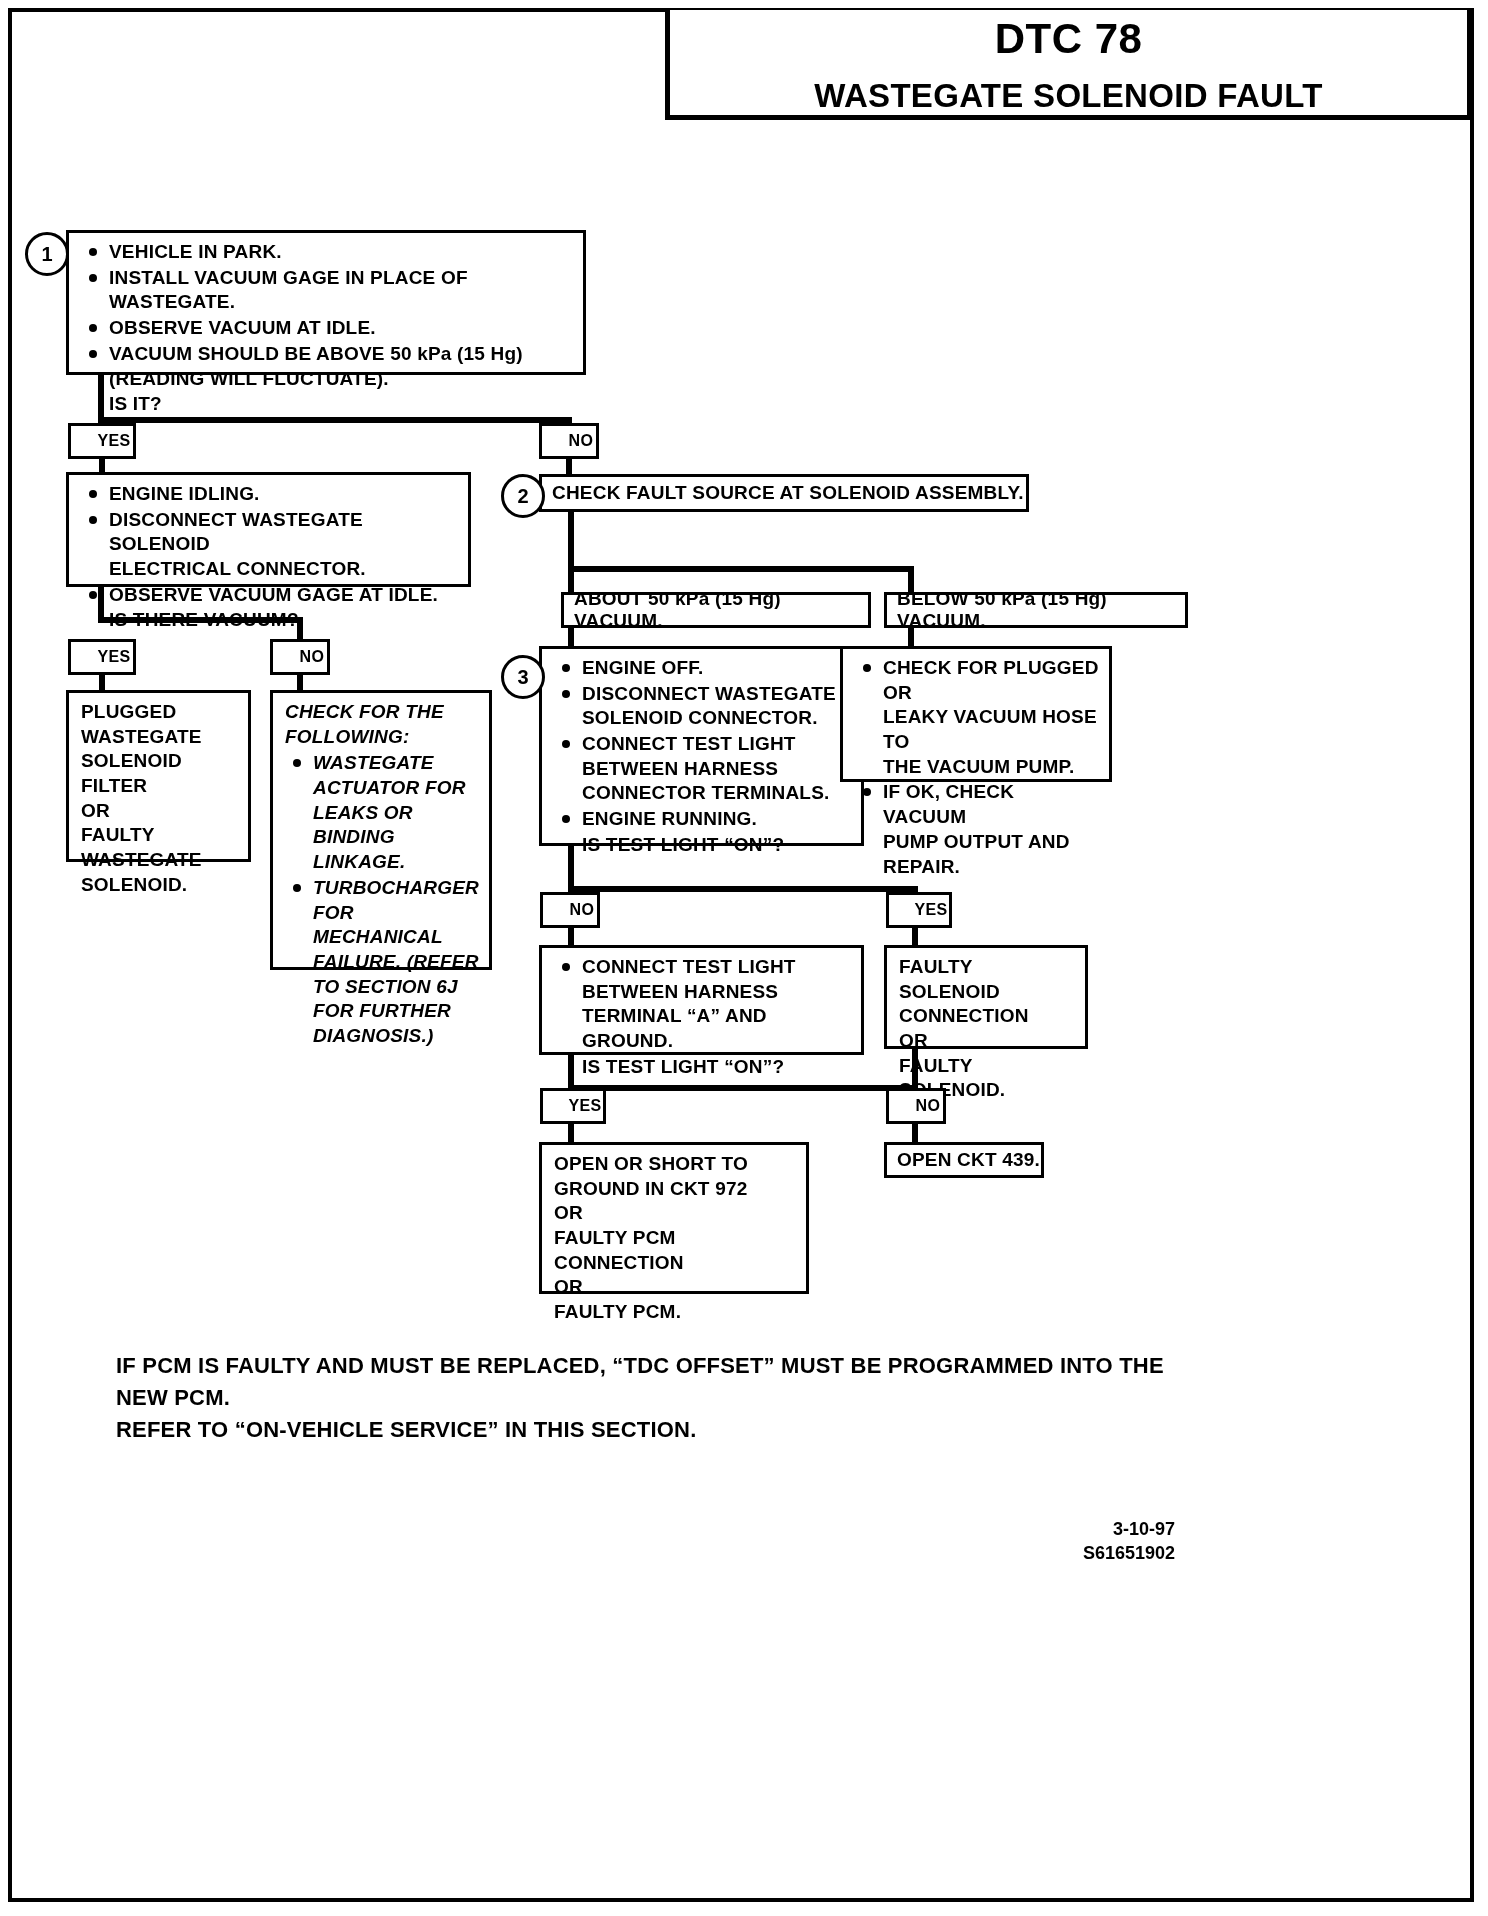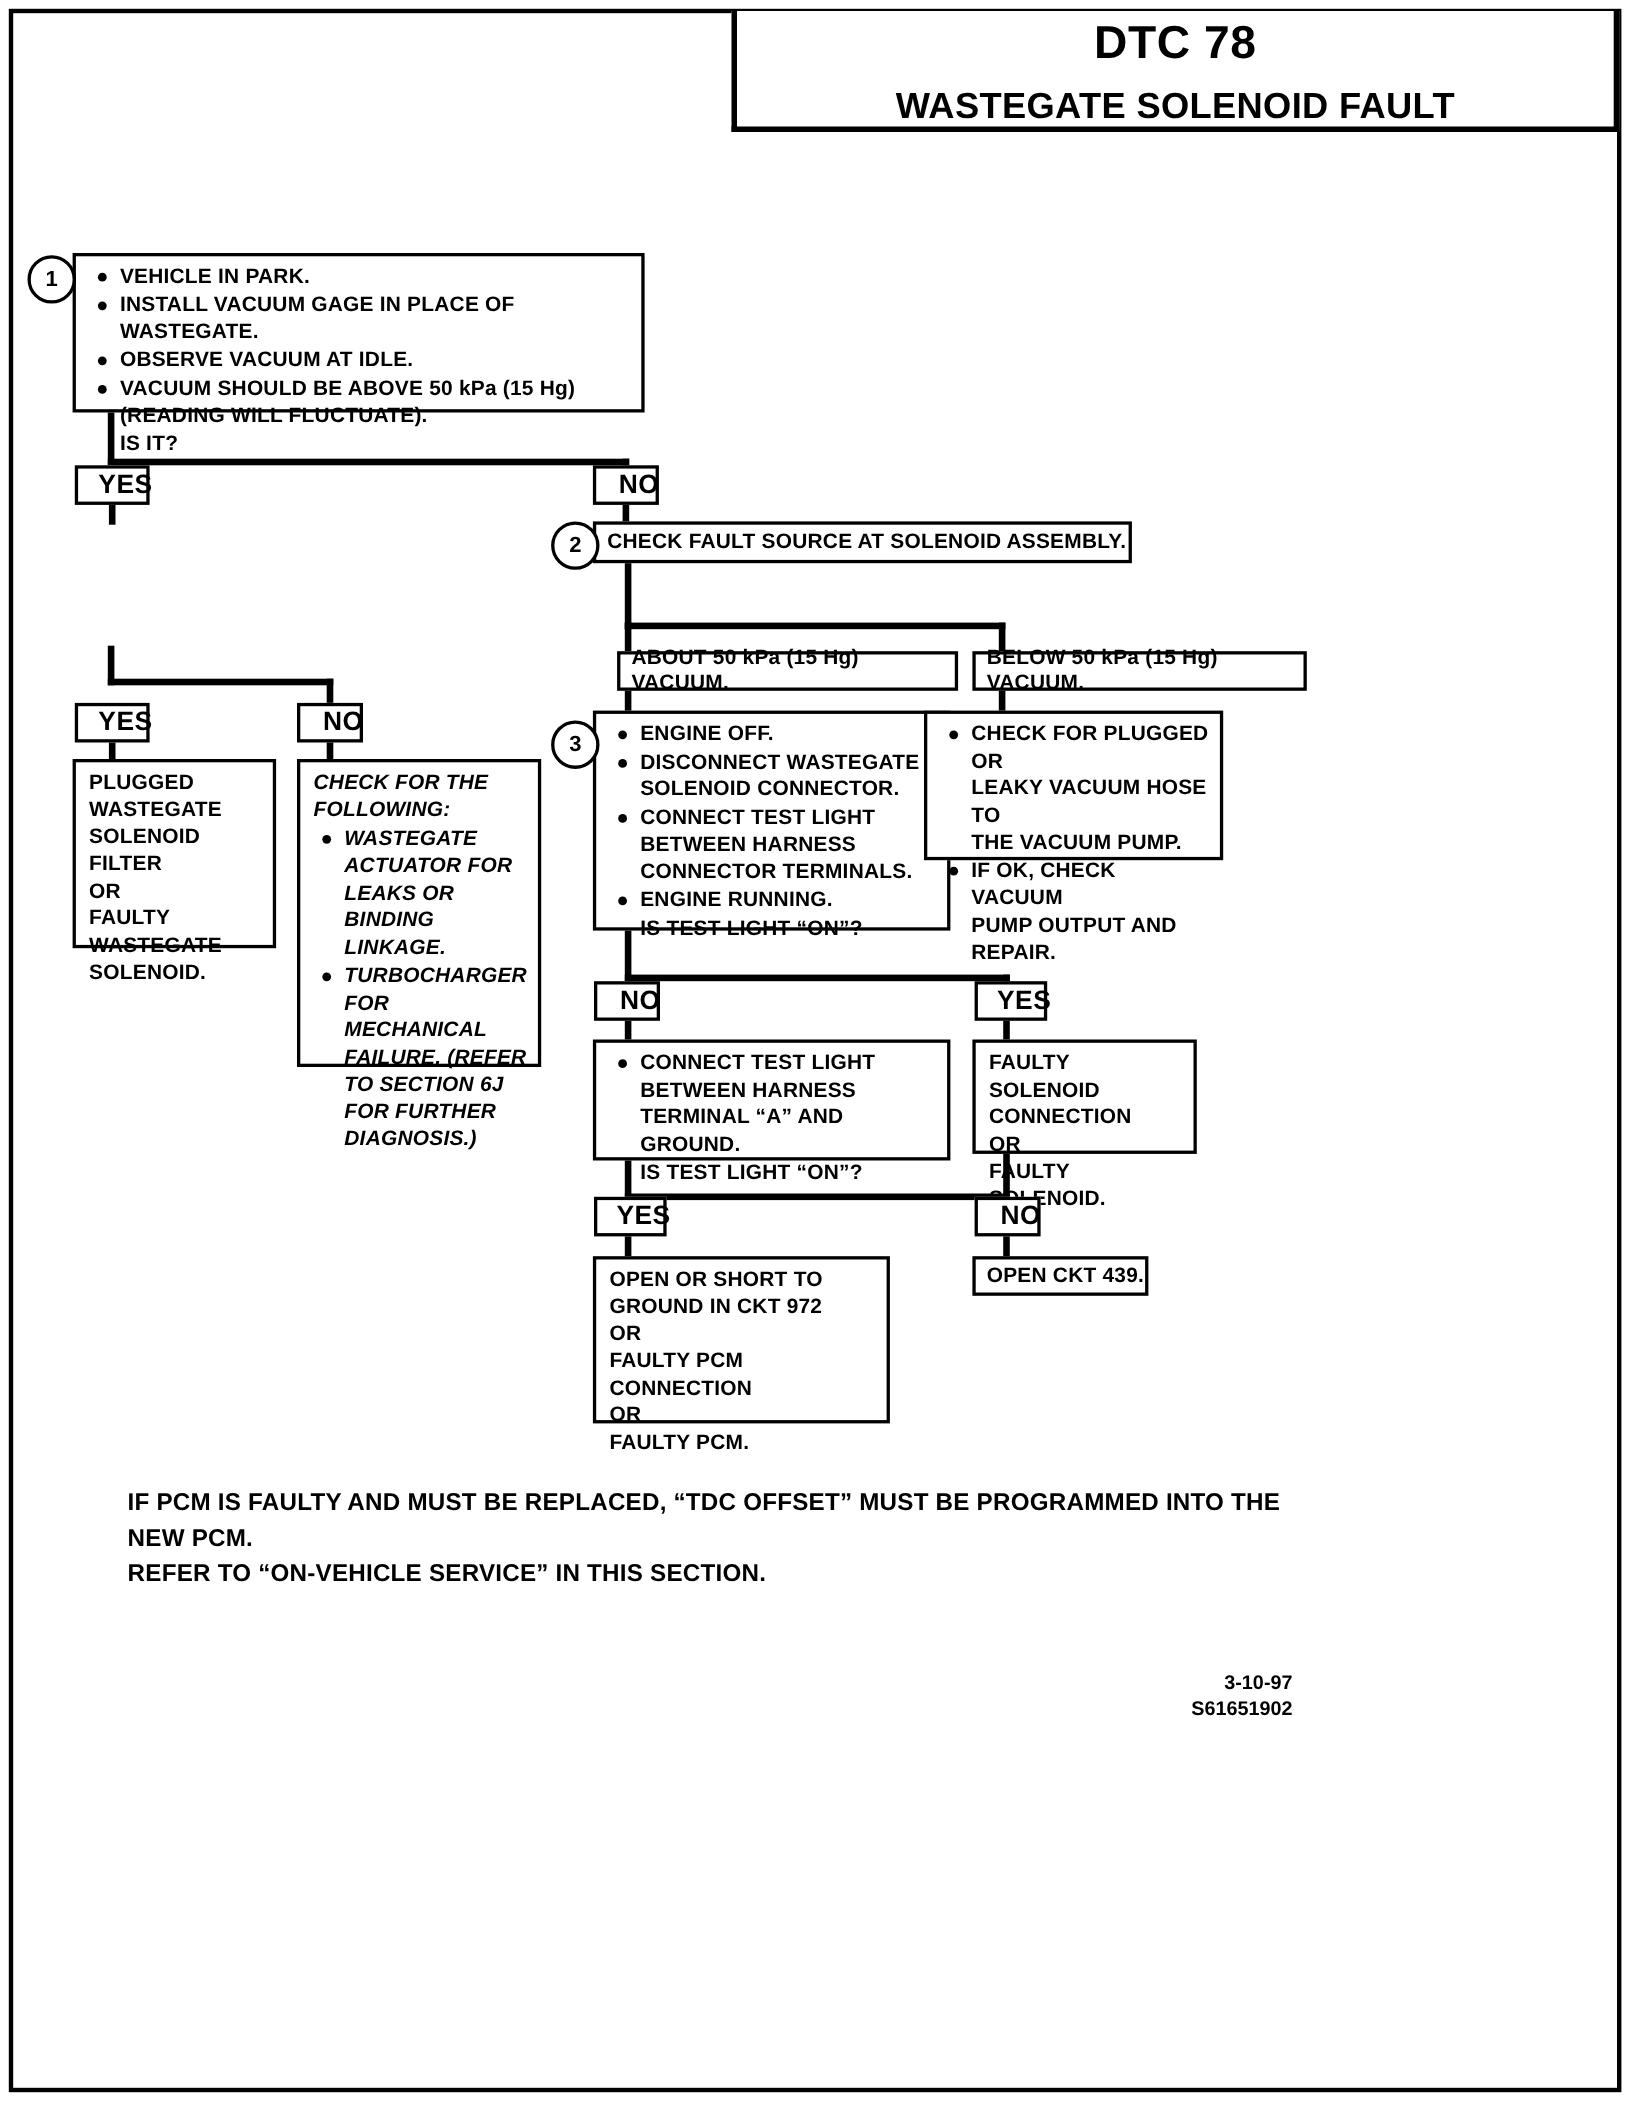--- a/index.html
+++ b/index.html
@@ -27,21 +27,21 @@
   .title-box{
     border:5px solid #000;border-top:none;background:#fff;
     display:flex;flex-direction:column;align-items:center;justify-content:center;
     gap:14px;
   }
   .title-1{font-size:42px;font-weight:bold;letter-spacing:0.5px;}
   .title-2{font-size:33px;font-weight:bold;letter-spacing:0.3px;}
 
   .tag{
     border:3px solid #000;background:#fff;
-    font-size:24px;font-weight:bold;
+    font-size:16px;font-weight:bold;
     display:flex;align-items:center;justify-content:center;
     letter-spacing:0.4px;
     padding-left:24px;
   }
   .oneline{
     border:3px solid #000;background:#fff;
     font-size:19px;font-weight:bold;
     display:flex;align-items:center;
     padding-left:10px;letter-spacing:0.2px;
   }
@@ -107,20 +107,29 @@
   <div class="ln lnv" style="left:98px;top:375px;height:48px;"></div>
   <div class="ln lnh" style="left:98px;top:417px;width:474px;"></div>
   <div class="ln lnv" style="left:566px;top:417px;height:16px;"></div>
 
   <div class="node tag" style="left:68px;top:423px;width:68px;height:36px;">YES</div>
   <div class="node tag" style="left:539px;top:423px;width:60px;height:36px;">NO</div>
 
   <div class="ln lnv" style="left:99px;top:459px;height:18px;"></div>
   <div class="ln lnv" style="left:566px;top:459px;height:18px;"></div>
 
+  <div class="node box" style="left:66px;top:472px;width:405px;height:115px;">
+    <ul class="bullets">
+      <li class="bul">ENGINE IDLING.</li>
+      <li class="bul">DISCONNECT WASTEGATE SOLENOID
+ELECTRICAL CONNECTOR.</li>
+      <li class="bul">OBSERVE VACUUM GAGE AT IDLE.</li>
+      <li class="nob">IS THERE VACUUM?</li>
+    </ul>
+  </div>
 
   <div class="ln lnv" style="left:98px;top:587px;height:36px;"></div>
   <div class="ln lnh" style="left:98px;top:617px;width:205px;"></div>
   <div class="ln lnv" style="left:297px;top:617px;height:22px;"></div>
 
   <div class="node tag" style="left:68px;top:639px;width:68px;height:36px;">YES</div>
   <div class="node tag" style="left:270px;top:639px;width:60px;height:36px;">NO</div>
 
   <div class="ln lnv" style="left:99px;top:675px;height:18px;"></div>
   <div class="ln lnv" style="left:297px;top:675px;height:18px;"></div>

